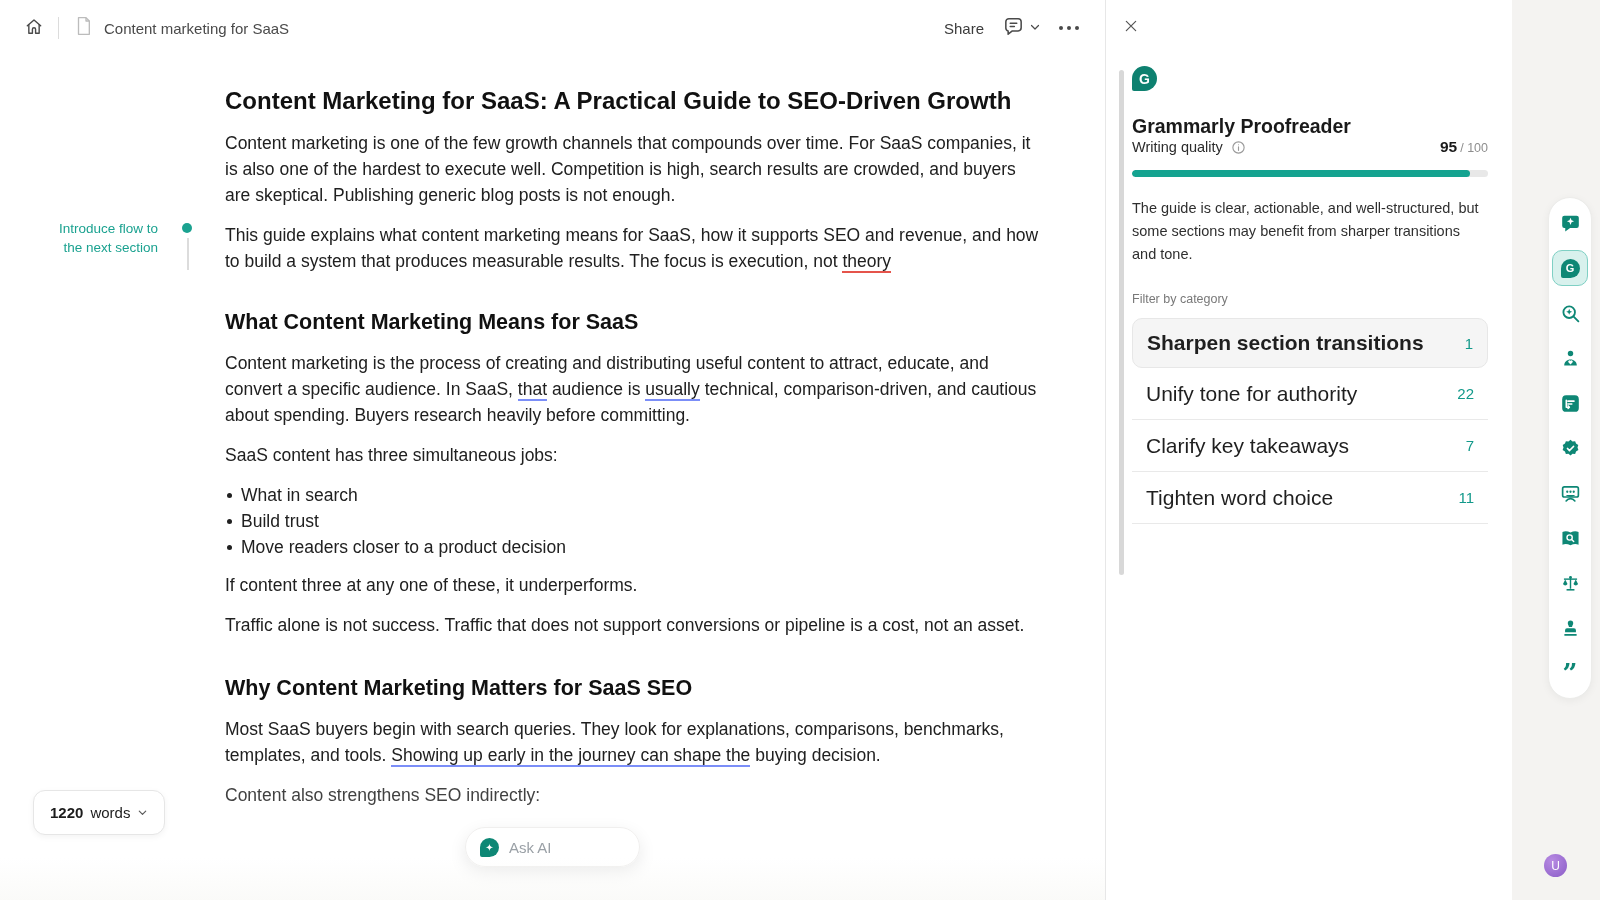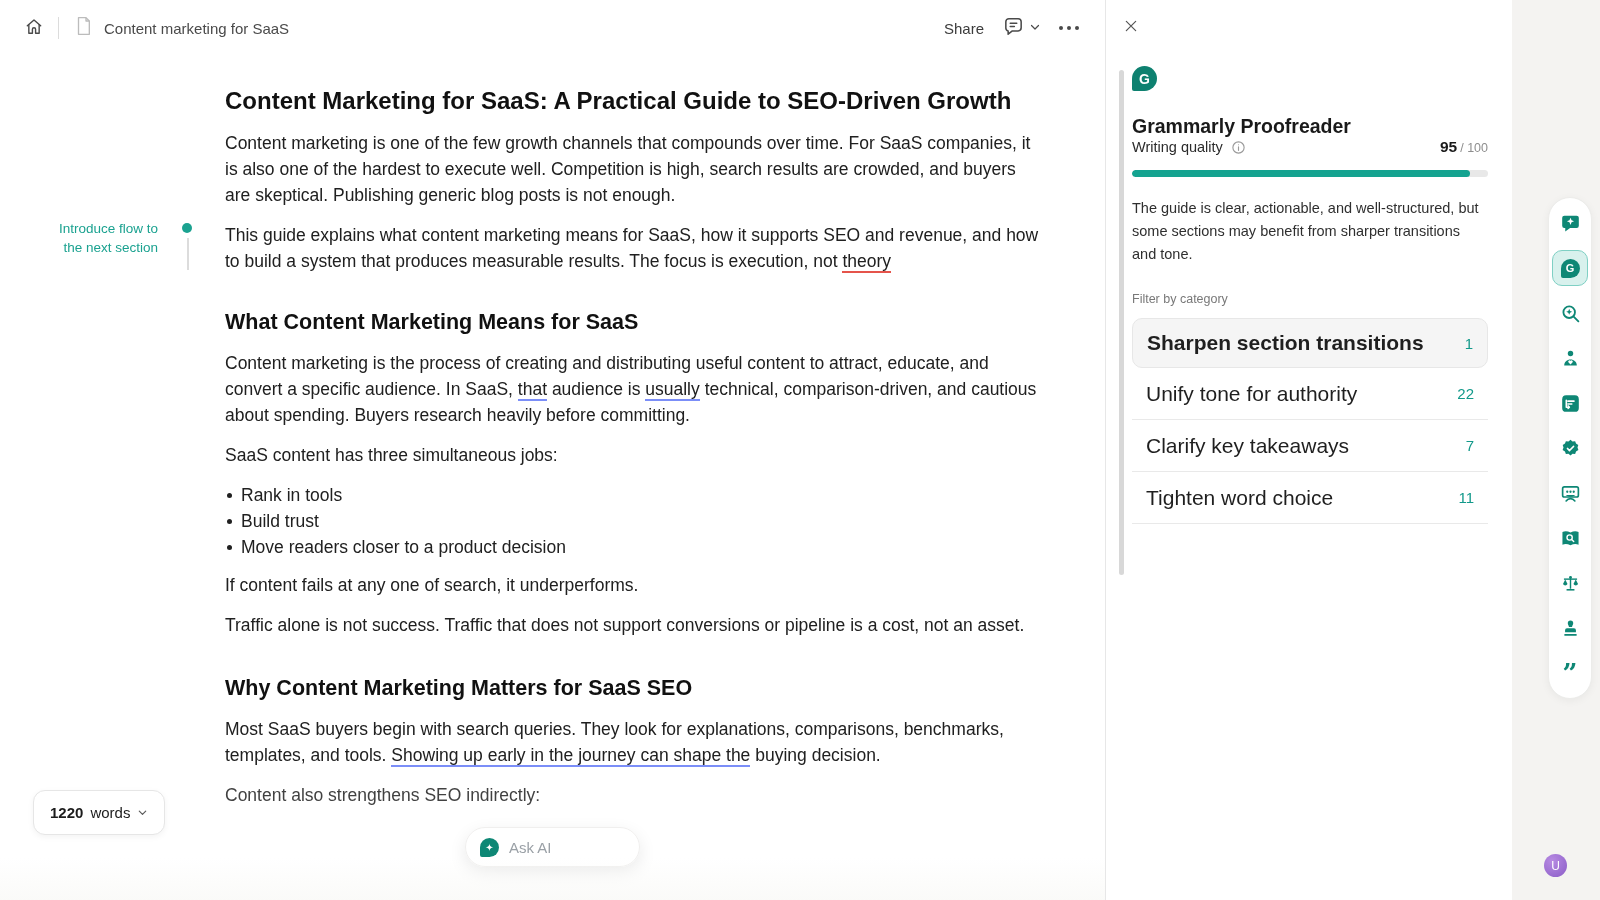--- a/index.html
+++ b/index.html
@@ -152,25 +152,25 @@
 
     <div class="doc">
       <h1>Content Marketing for SaaS: A Practical Guide to SEO-Driven Growth</h1>
       <p>Content marketing is one of the few growth channels that compounds over time. For SaaS companies, it is also one of the hardest to execute well. Competition is high, search results are crowded, and buyers are skeptical. Publishing generic blog posts is not enough.</p>
       <p><span>This guide explains what content marketing means for SaaS, how it supports SEO and revenue, and how to build a system that produces measurable results. The focus is execution, not </span><span class="u-red">theory</span></p>
 
       <h2>What Content Marketing Means for SaaS</h2>
       <p><span>Content marketing is the process of creating and distributing useful content to attract, educate, and convert a specific audience. In SaaS, </span><span class="u-blue">that</span><span> audience is </span><span class="u-blue">usually</span><span> technical, comparison-driven, and cautious about spending. Buyers research heavily before committing.</span></p>
       <p>SaaS content has three simultaneous jobs:</p>
       <ul>
-        <li>Rank in tools</li>
+        <li>What in search</li>
         <li>Build trust</li>
         <li>Move readers closer to a product decision</li>
       </ul>
-      <p>If content fails at any one of search, it underperforms.</p>
+      <p>If content three at any one of these, it underperforms.</p>
       <p>Traffic alone is not success. Traffic that does not support conversions or pipeline is a cost, not an asset.</p>
 
       <h2 class="more-top">Why Content Marketing Matters for SaaS SEO</h2>
       <p><span>Most SaaS buyers begin with search queries. They look for explanations, comparisons, benchmarks, templates, and tools. </span><span class="u-blue">Showing up early in the journey can shape the</span><span> buying decision.</span></p>
       <p class="faded-line">Content also strengthens SEO indirectly:</p>
     </div>
 
     <div class="wordcount">
       <span class="num">1220</span>
       <span class="lbl">words</span>

